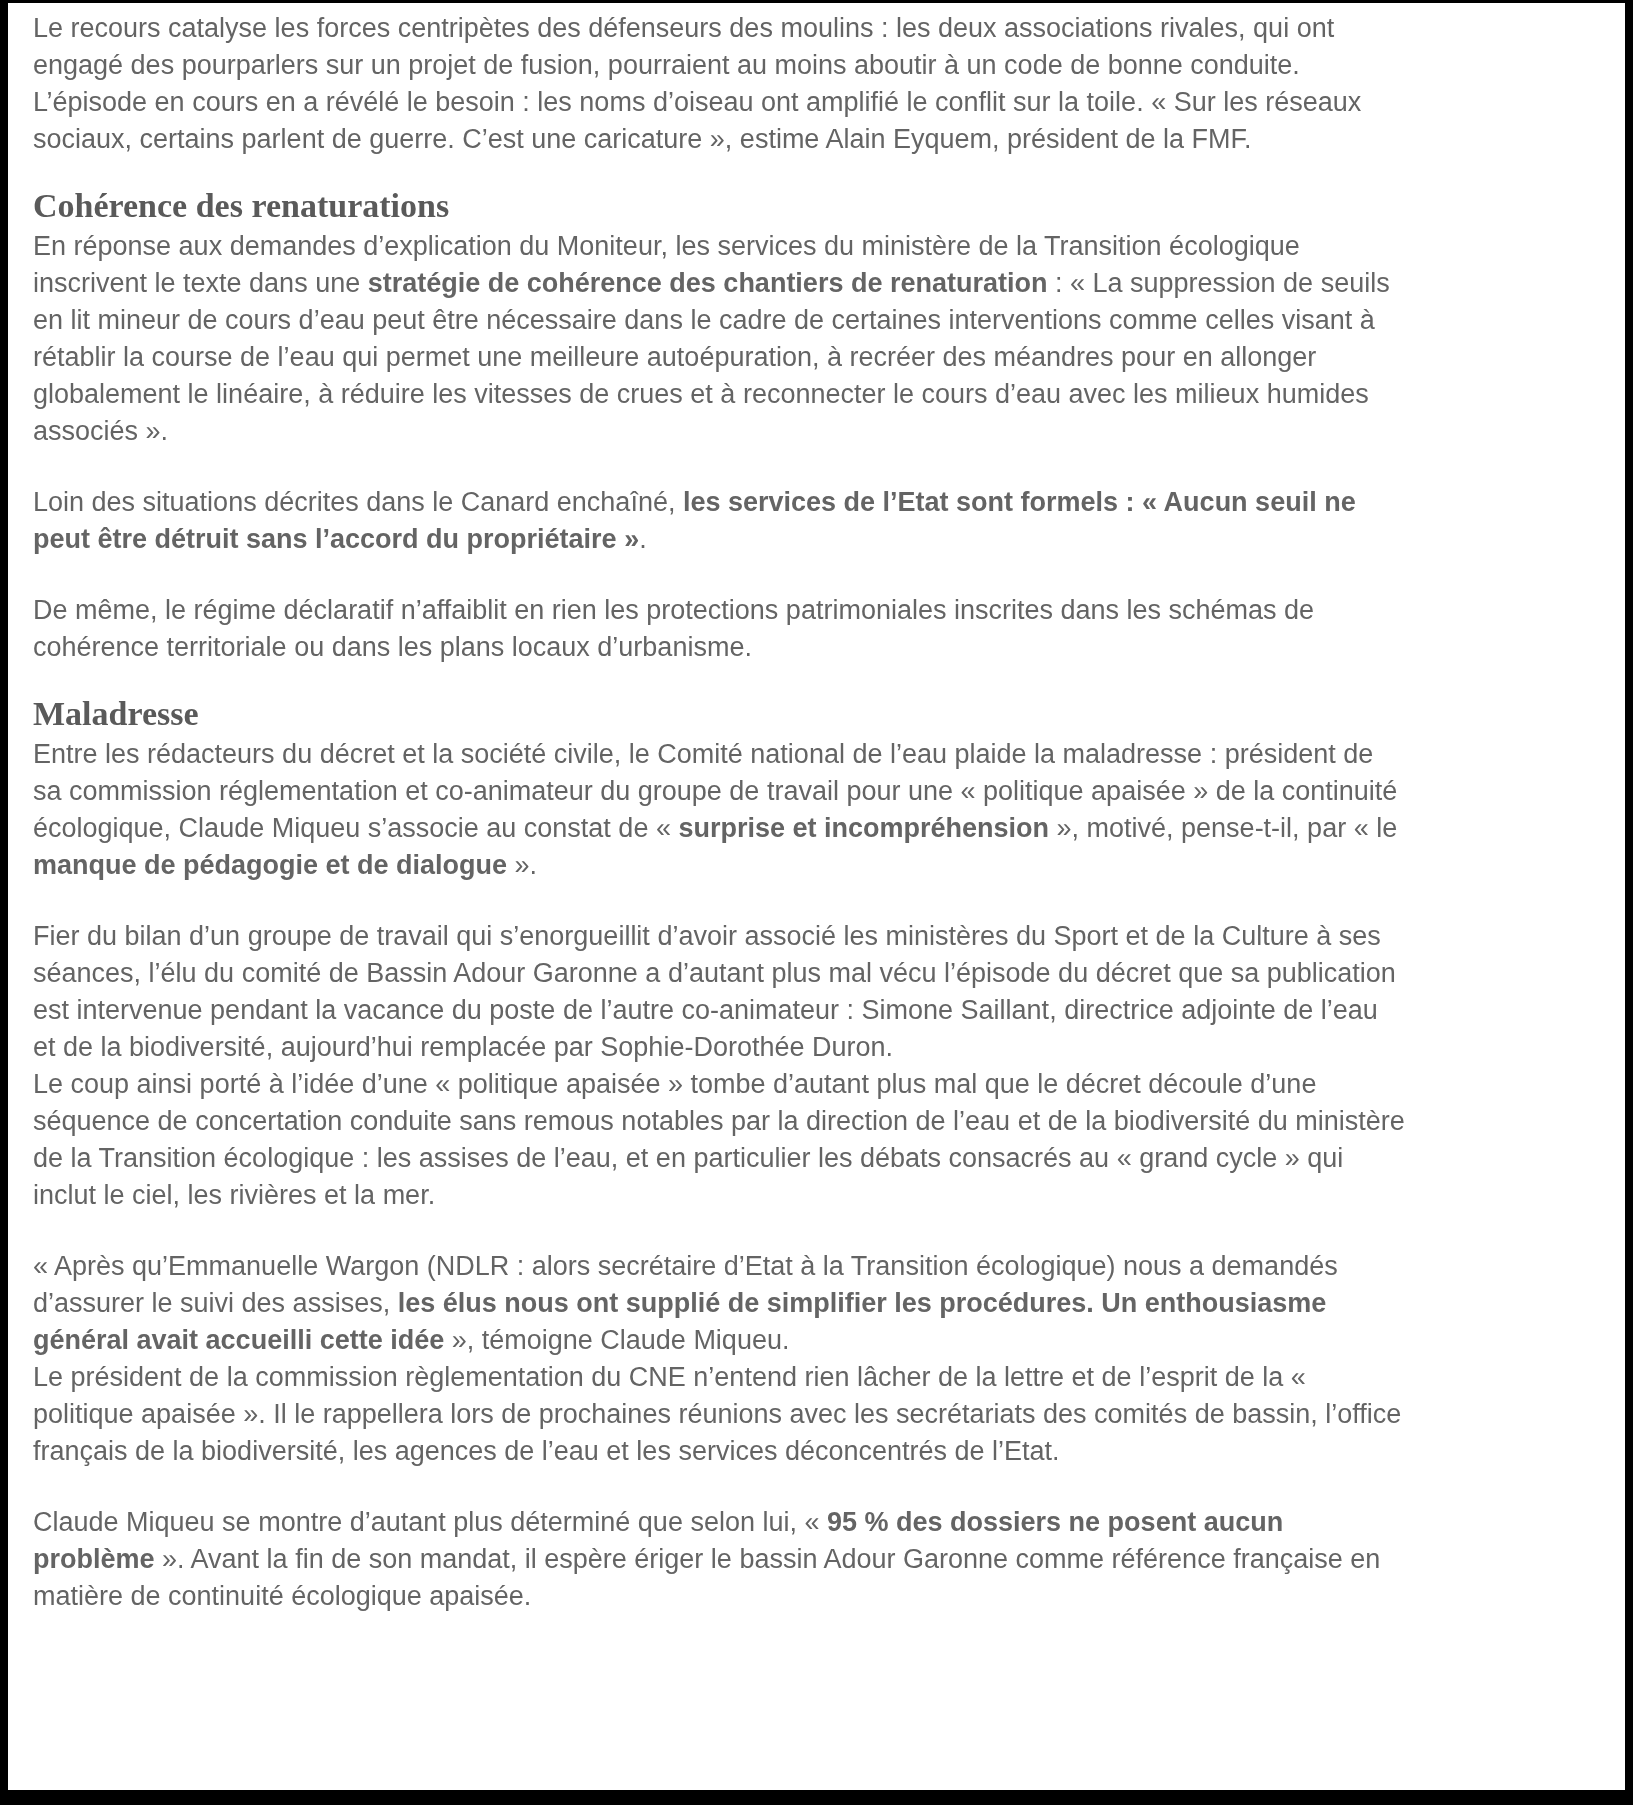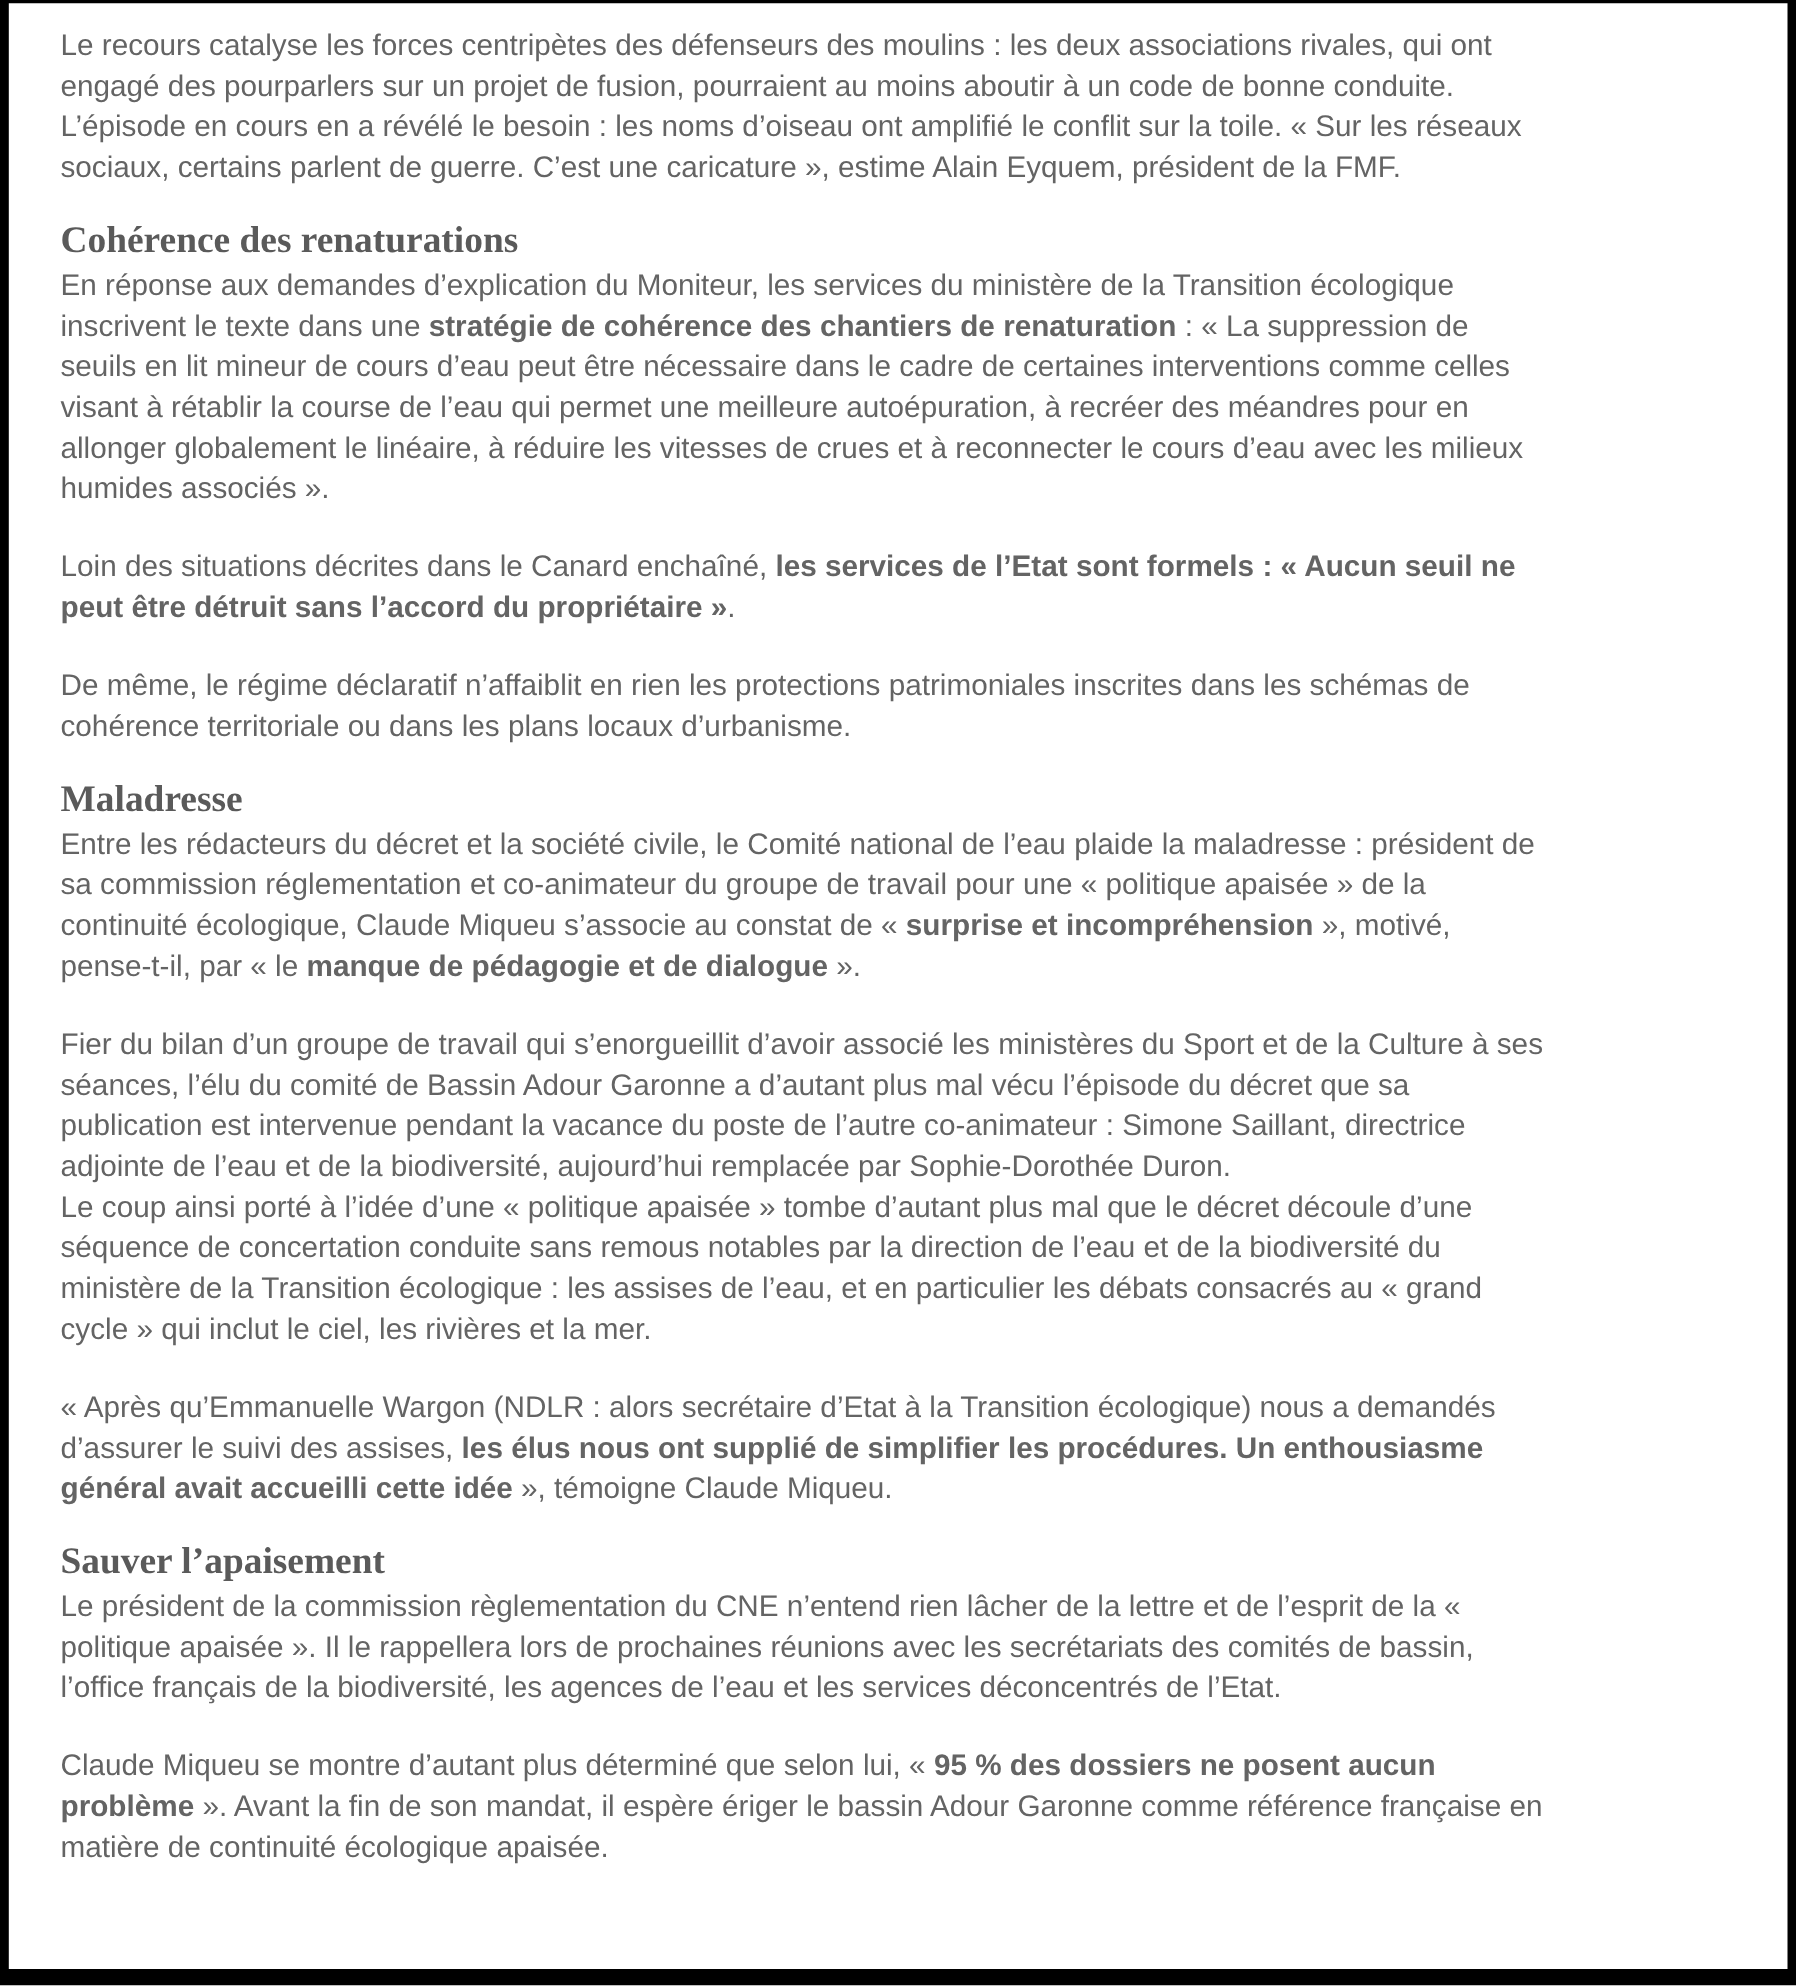--- a/index.html
+++ b/index.html
@@ -14,26 +14,25 @@
     background: var(--bg, #ffffff);
     border-left: 8px solid var(--frame, #000000);
     border-right: 8px solid var(--frame, #000000);
     border-top: 3px solid var(--frame, #000000);
     border-bottom: 15px solid var(--frame, #000000);
     overflow: hidden;
   }
   .article {
     box-sizing: border-box;
     width: 100%;
-    padding: 7px 218px 0 47px;
+    padding: 7px 218px 0 25px;
     font-family: "Liberation Sans", "DejaVu Sans", sans-serif;
     font-size: 27px;
     line-height: 37px;
     color: var(--text, #646464);
-    margin-top: 13px;
   }
   .heading {
     font-family: Liberation Serif, serif;
     font-size: 34px;
     line-height: 44px;
     font-weight: bold;
     color: var(--heading, #5a5a5a);
     margin: 26px 0 0 0;
   }
   .para {
@@ -54,17 +53,16 @@
       <p class="para"><span class="">Le recours catalyse les forces centripètes des défenseurs des moulins : les deux associations rivales, qui ont engagé des pourparlers sur un projet de fusion, pourraient au moins aboutir à un code de bonne conduite. L’épisode en cours en a révélé le besoin : les noms d’oiseau ont amplifié le conflit sur la toile. « Sur les réseaux sociaux, certains parlent de guerre. C’est une caricature », estime Alain Eyquem, président de la FMF.</span></p>
       <h2 class="heading">Cohérence des renaturations</h2>
       <p class="para"><span class="">En réponse aux demandes d’explication du Moniteur, les services du ministère de la Transition écologique inscrivent le texte dans une </span><span class="b">stratégie de cohérence des </span><a class="b u">chantiers</a><span class="b"> de renaturation</span><span class=""> : « La suppression de seuils en lit mineur de cours d’eau peut être nécessaire dans le cadre de certaines interventions comme celles visant à rétablir la course de l’eau qui permet une meilleure autoépuration, à recréer des méandres pour en allonger globalement le linéaire, à réduire les vitesses de crues et à reconnecter le cours d’eau avec les milieux humides associés ».</span></p>
       <p class="para spaced"><span class="">Loin des situations décrites dans le Canard enchaîné, </span><span class="b">les services de l’Etat sont formels : « Aucun seuil ne peut être détruit sans l’accord du propriétaire »</span><span class="">.</span></p>
       <p class="para spaced"><span class="">De même, le régime déclaratif n’affaiblit en rien les protections patrimoniales inscrites dans les schémas de cohérence territoriale ou dans les plans locaux d’urbanisme.</span></p>
       <h2 class="heading">Maladresse</h2>
       <p class="para"><span class="">Entre les rédacteurs du décret et la société civile, le Comité national de l’eau plaide la maladresse : président de sa commission réglementation et co-animateur du groupe de travail pour une « politique apaisée » de la continuité écologique, Claude Miqueu s’associe au constat de « </span><span class="b">surprise et incompréhension</span><span class=""> », motivé, pense-t-il, par « le </span><span class="b">manque de pédagogie et de dialogue</span><span class=""> ».</span></p>
       <p class="para spaced"><span class="">Fier du bilan d’un groupe de travail qui s’enorgueillit d’avoir associé les ministères du Sport et de la Culture à ses séances, l’élu du comité de Bassin Adour Garonne a d’autant plus mal vécu l’épisode du décret que sa publication est intervenue pendant la vacance du poste de l’autre co-animateur : Simone Saillant, directrice adjointe de l’eau et de la biodiversité, aujourd’hui remplacée par Sophie-Dorothée Duron.</span></p>
       <p class="para"><span class="">Le coup ainsi porté à l’idée d’une « politique apaisée » tombe d’autant plus mal que le décret découle d’une séquence de concertation conduite sans remous notables par la direction de l’eau et de la biodiversité du ministère de la Transition écologique : les assises de l’eau, et en particulier les débats consacrés au « grand cycle » qui inclut le ciel, les rivières et la mer.</span></p>
       <p class="para spaced"><span class="">« Après qu’Emmanuelle Wargon (NDLR : alors secrétaire d’Etat à la Transition écologique) nous a demandés d’assurer le suivi des assises, </span><span class="b">les élus nous ont supplié de simplifier les procédures. Un enthousiasme général avait accueilli cette idée</span><span class=""> », témoigne Claude Miqueu.</span></p>
-      <h2 class="heading">Sauver l’apaisement</h2>
       <p class="para"><span class="">Le président de la commission règlementation du CNE n’entend rien lâcher de la lettre et de l’esprit de la « politique apaisée ». Il le rappellera lors de prochaines réunions avec les secrétariats des comités de bassin, l’office français de la biodiversité, les agences de l’eau et les services déconcentrés de l’Etat.</span></p>
       <p class="para spaced"><span class="">Claude Miqueu se montre d’autant plus déterminé que selon lui, « </span><span class="b">95 % des dossiers ne posent aucun problème</span><span class=""> ». Avant la fin de son mandat, il espère ériger le bassin Adour Garonne comme référence française en matière de continuité écologique apaisée.</span></p>
     </article>
 </div>
 
 </body></html>

